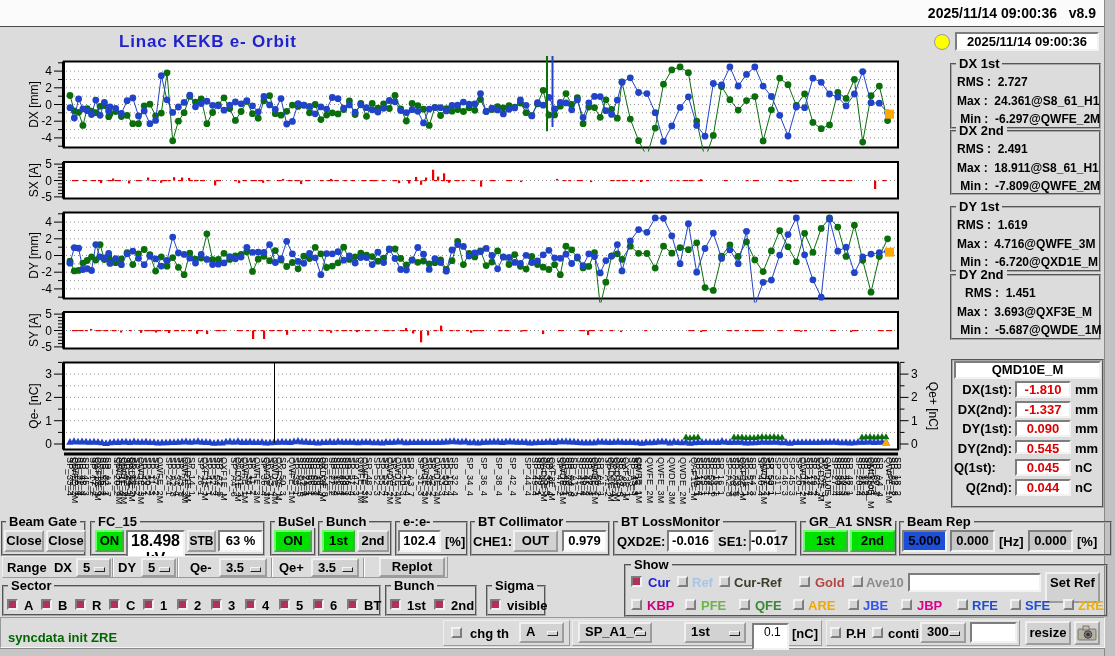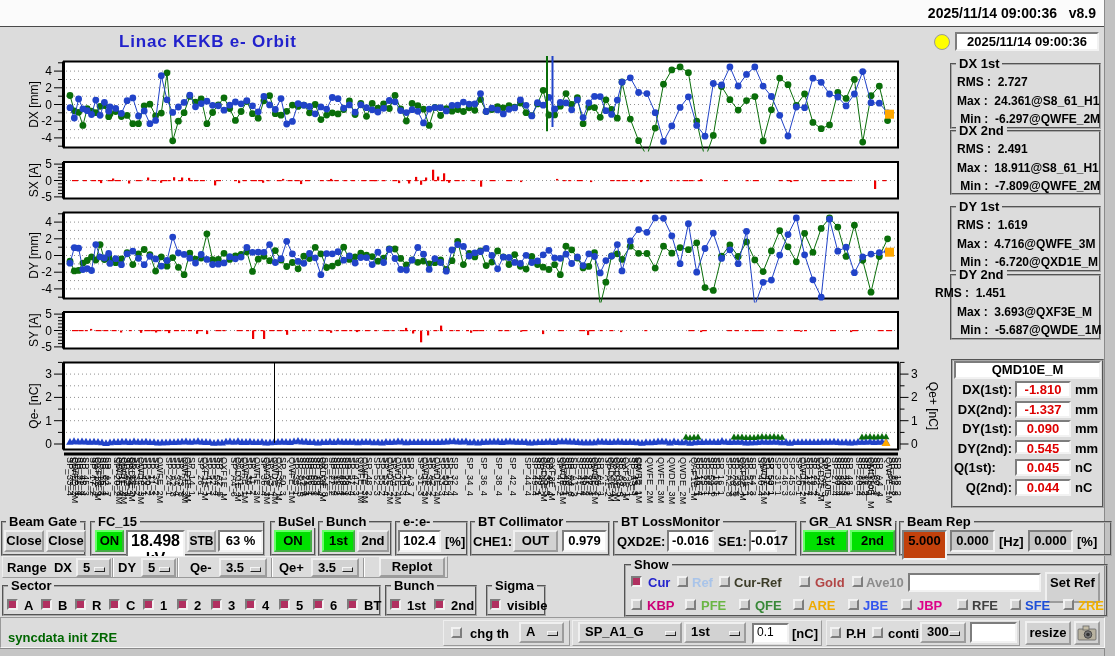--- a/index.html
+++ b/index.html
@@ -1369,21 +1369,21 @@
 <div class="lbl" style="left:957px;top:142px;font-size:12px">RMS :&nbsp; 2.491</div>
 <div class="lbl" style="left:957px;top:160.5px;font-size:12px">Max :&nbsp; 18.911@S8_61_H1</div>
 <div class="lbl" style="left:957px;top:179.0px;font-size:12px">&nbsp;Min :&nbsp; -7.809@QWFE_2M</div>
 <div class="grp" style="left:950px;top:206px;width:151px;height:66px"></div>
 <div class="glb" style="left:956px;top:200px">DY 1st</div>
 <div class="lbl" style="left:957px;top:218px;font-size:12px">RMS :&nbsp; 1.619</div>
 <div class="lbl" style="left:957px;top:236.5px;font-size:12px">Max :&nbsp; 4.716@QWFE_3M</div>
 <div class="lbl" style="left:957px;top:255.0px;font-size:12px">&nbsp;Min :&nbsp; -6.720@QXD1E_M</div>
 <div class="grp" style="left:950px;top:274px;width:151px;height:66px"></div>
 <div class="glb" style="left:956px;top:268px">DY 2nd</div>
-<div class="lbl" style="left:935px;top:286px;font-size:12px">RMS :&nbsp; 1.451</div>
+<div class="lbl" style="left:965px;top:286px;font-size:12px">RMS :&nbsp; 1.451</div>
 <div class="lbl" style="left:957px;top:304.5px;font-size:12px">Max :&nbsp; 3.693@QXF3E_M</div>
 <div class="lbl" style="left:957px;top:323.0px;font-size:12px">&nbsp;Min :&nbsp; -5.687@QWDE_1M</div>
 <div class="grp" style="left:951px;top:359px;width:153px;height:149px;border-width:2px"></div>
 <div class="fld" style="left:954px;top:361px;width:147px;height:18px;line-height:14px">QMD10E_M</div>
 <div class="lbl" style="left:954px;top:382px;width:58px;text-align:right">DX(1st):</div>
 <div class="fld" style="left:1015px;top:381px;width:56px;height:17px;line-height:13px;color:#dd0000">-1.810</div>
 <div class="lbl" style="left:1075px;top:382px">mm</div>
 <div class="lbl" style="left:954px;top:401.6px;width:58px;text-align:right">DX(2nd):</div>
 <div class="fld" style="left:1015px;top:400.6px;width:56px;height:17px;line-height:13px;color:#dd0000">-1.337</div>
 <div class="lbl" style="left:1075px;top:401.6px">mm</div>
@@ -1430,21 +1430,21 @@
 <div class="lbl" style="left:617px;top:534px">QXD2E:</div>
 <div class="fld" style="left:667px;top:530px;width:47px;height:22px">-0.016</div>
 <div class="lbl" style="left:718px;top:534px">SE1:</div>
 <div class="fld" style="left:749px;top:530px;width:28px;height:22px">-0.017</div>
 <div class="grp" style="left:800px;top:521px;width:97px;height:35px"></div>
 <div class="glb" style="left:806px;top:515px">GR_A1 SNSR</div>
 <div class="gbtn" style="left:803px;top:530px;width:45px;height:22px">1st</div>
 <div class="gbtn" style="left:850px;top:530px;width:45px;height:22px">2nd</div>
 <div class="grp" style="left:899px;top:521px;width:213px;height:35px"></div>
 <div class="glb" style="left:904px;top:515px">Beam Rep</div>
-<div class="fld" style="left:902px;top:530px;width:45px;height:30px;background:#c2410c">5.000</div>
+<div class="fld" style="left:902px;top:530px;width:45px;height:22px;background:#1d4ed8">5.000</div>
 <div class="fld" style="left:950px;top:530px;width:45px;height:22px;background:#c6c6c6">0.000</div>
 <div class="lbl" style="left:999px;top:534px">[Hz]</div>
 <div class="fld" style="left:1028px;top:530px;width:45px;height:22px;background:#c6c6c6">0.000</div>
 <div class="lbl" style="left:1077px;top:534px">[%]</div>
 <div class="abs" style="left:2px;top:556px;width:446px;height:22px;background:#dcdcdc;border:1px outset #eee"></div>
 <div class="lbl" style="left:7px;top:560px">Range&nbsp; DX</div>
 <div class="opt" style="left:76px;top:558px;width:35px;height:19px">5<i></i></div>
 <div class="abs" style="left:112px;top:558px;width:2px;height:19px;border-left:1px solid #999;border-right:1px solid #fff"></div>
 <div class="lbl" style="left:118px;top:560px">DY</div>
 <div class="opt" style="left:141px;top:558px;width:35px;height:19px">5<i></i></div>
@@ -1510,35 +1510,35 @@
 <div class="lbl" style="left:701px;top:598px;color:#6ab644">PFE</div>
 <div class="cb" style="left:739px;top:599px"></div>
 <div class="lbl" style="left:755px;top:598px;color:#398839">QFE</div>
 <div class="cb" style="left:793px;top:599px"></div>
 <div class="lbl" style="left:808px;top:598px;color:#eeaa00">ARE</div>
 <div class="cb" style="left:848px;top:599px"></div>
 <div class="lbl" style="left:863px;top:598px;color:#3355ee">JBE</div>
 <div class="cb" style="left:901px;top:599px"></div>
 <div class="lbl" style="left:917px;top:598px;color:#dd0088">JBP</div>
 <div class="cb" style="left:957px;top:599px"></div>
-<div class="lbl" style="left:972px;top:598px;color:#404040">RFE</div>
+<div class="lbl" style="left:972px;top:598px;color:#1d4ed8">RFE</div>
 <div class="cb" style="left:1010px;top:599px"></div>
 <div class="lbl" style="left:1025px;top:598px;color:#1d4ed8">SFE</div>
 <div class="cb" style="left:1063px;top:599px"></div>
 <div class="lbl" style="left:1078px;top:598px;color:#f0b000">ZRE</div>
 <div class="abs" style="left:0;top:617px;width:1105px;height:31px;background:#dcdcdc;border:1px solid;border-color:#999 #f5f5f5 #f5f5f5 #999"></div>
 <div class="lbl" style="left:8px;top:630px;color:#006600;font-size:13px">syncdata init ZRE</div>
 <div class="abs" style="left:443px;top:620px;width:127px;height:26px;border:1px outset #eee"></div>
 <div class="cb" style="left:451px;top:627px"></div>
 <div class="lbl" style="left:470px;top:626px">chg th</div>
 <div class="opt" style="left:519px;top:622px;width:45px;height:21px">A<i></i></div>
 <div class="abs" style="left:572px;top:620px;width:250px;height:26px;border:1px outset #eee"></div>
-<div class="opt" style="left:578px;top:622px;width:104px;height:21px">SP_A1_G<i></i></div>
+<div class="opt" style="left:578px;top:622px;width:74px;height:21px">SP_A1_G<i></i></div>
 <div class="opt" style="left:684px;top:622px;width:62px;height:21px">1st<i></i></div>
-<div class="fld" style="left:752px;top:623px;width:37px;height:21px;font-weight:normal;font-size:12px;text-align:left;padding-left:3px;line-height:15px">0.1</div>
+<div class="fld" style="left:752px;top:623px;width:37px;height:27px;font-weight:normal;font-size:12px;text-align:left;padding-left:10px;line-height:15px">0.1</div>
 <div class="lbl" style="left:792px;top:626px">[nC]</div>
 <div class="abs" style="left:826px;top:620px;width:194px;height:26px;border:1px outset #eee"></div>
 <div class="cb" style="left:830px;top:627px"></div>
 <div class="lbl" style="left:846px;top:626px">P.H</div>
 <div class="cb" style="left:872px;top:627px"></div>
 <div class="lbl" style="left:888px;top:626px">conti</div>
 <div class="opt" style="left:920px;top:622px;width:46px;height:21px">300<i></i></div>
 <div class="fld" style="left:970px;top:622px;width:47px;height:21px"></div>
 <div class="btn" style="left:1025px;top:621px;width:46px;height:24px;line-height:20px">resize</div>
 <div class="btn" style="left:1074px;top:621px;width:26px;height:24px"><svg width="20" height="16" viewBox="0 0 20 16" style="margin-top:2px">

